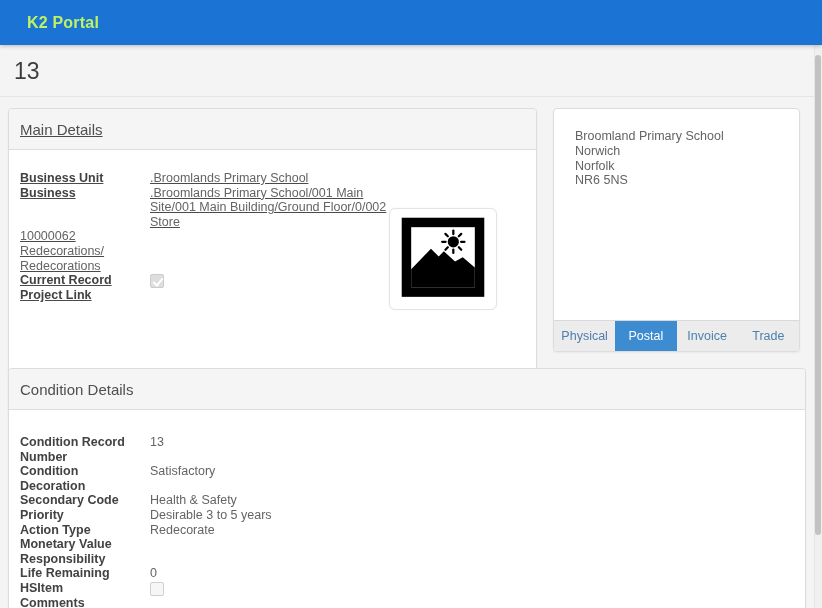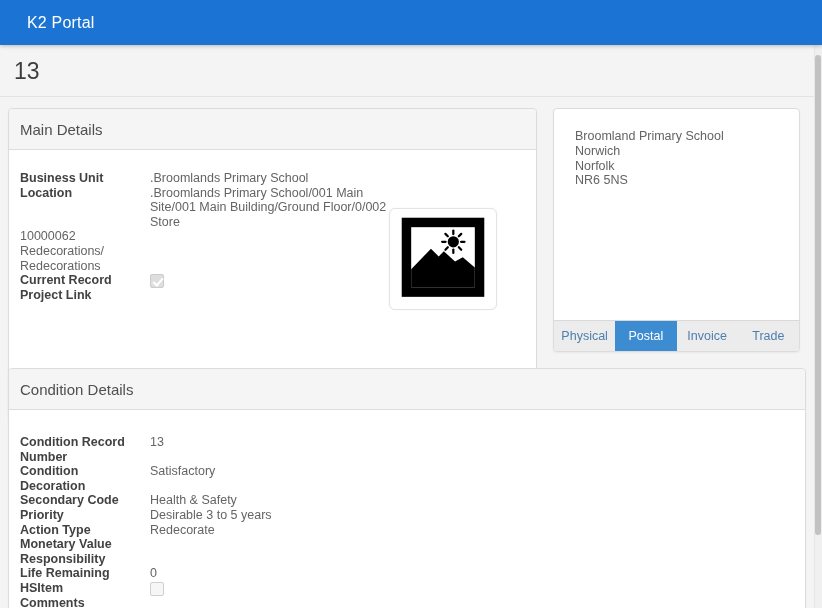--- a/index.html
+++ b/index.html
@@ -11,21 +11,21 @@
     color:#4a4a4a;
   }
   
   .appbar {
     position:absolute; left:0; top:0; width:822px; height:45px;
     background:#1b74d4;
     box-shadow:0 1px 4px rgba(0,0,0,.25);
     display:flex; align-items:center;
     z-index:5;
   }
-  .appbar-title { color:#ffffff; font-size:16px; margin-left:27px; font-weight:400; letter-spacing:.2px; }
+  .appbar-title { color:#bef264; font-size:16px; margin-left:27px; font-weight:700; letter-spacing:.2px; }
   .avatar {
     position:absolute; right:8px; top:4px;
     width:37px; height:37px; border-radius:50%;
     background:radial-gradient(circle at 63% 38%, #8a7263 0 16%, #3a3330 34%, #121214 62%, #000 100%);
     cursor:pointer;
   }
   
   .page-head {
     position:absolute; left:0; top:45px; width:822px; height:52px;
     border-bottom:1px solid #e4e4e4;
@@ -39,21 +39,21 @@
     border-radius:4px;
     box-shadow:0 1px 2px rgba(0,0,0,.05);
   }
   .card-header {
     background:#f5f5f6;
     border-bottom:1px solid #dddddd;
     border-radius:4px 4px 0 0;
     padding:12px 16px 11px 11px;
     font-size:15px; color:#4f4f4f;
   }
-  .main-card      { left:8px;   top:108px; width:529px; height:312px; }
+  .main-card      { left:8px;   top:108px; width:529px; height:312px;text-decoration:underline; }
   .right-card     { left:553px; top:108px; width:247px; height:244px; }
   .condition-card { left:8px;   top:368px; width:798px; height:300px; }
   .card-body { position:relative; }
   
   .fields { padding:21px 12px 12px 11px; }
   .condition-card .fields { padding-top:25px; }
   .frow { display:grid; grid-template-columns:130px 1fr; }
   .flabel {
     font-weight:bold; font-size:12.5px; line-height:14.6px; color:#424242;
     overflow-wrap:break-word; padding-right:6px;
@@ -121,21 +121,21 @@
 
 <div class="card main-card">
   <div class="card-header">Main Details</div>
   <div class="card-body">
     <div class="fields">
         <div class="frow">
           <div class="flabel">Business Unit</div>
           <div class="fvalue">.Broomlands Primary School</div>
         </div>
         <div class="frow">
-          <div class="flabel">Location</div>
+          <div class="flabel">Business</div>
           <div class="fvalue">.Broomlands Primary School/​001 Main Site/​001 Main Building/​Ground Floor/​0/​002 Store</div>
         </div>
         <div class="frow">
           <div class="fvalue">10000062 Redecorations/​Redecorations</div>
         </div>
         <div class="frow">
           <div class="flabel">Current Record</div>
           <div class="fvalue"><span class="cb checked"></span></div>
         </div>
         <div class="frow">

